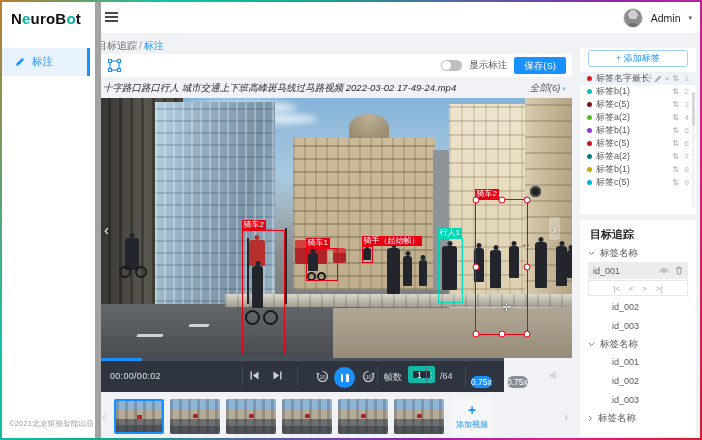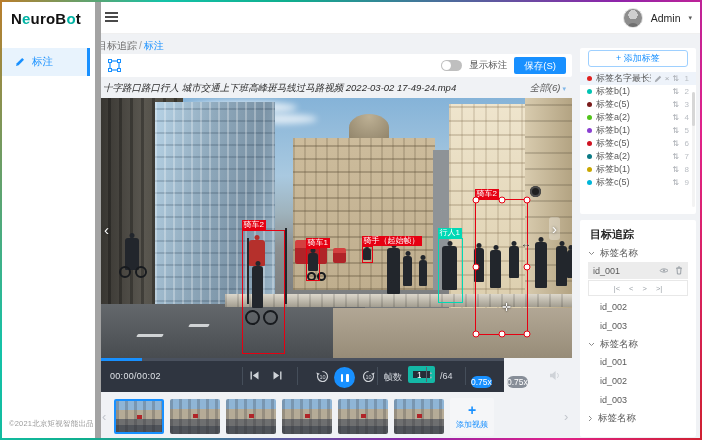--- a/index.html
+++ b/index.html
@@ -153,21 +153,21 @@
   .sbar .sthumb{position:absolute;top:0;width:3px;height:34px;background:#d7d7d7;border-radius:2px;}
   .group-h{display:flex;align-items:center;height:17px;padding:0 8px;font-size:9.5px;color:#595959;cursor:pointer;}
   .group-h svg{margin-right:5px;flex:none;}
   .res-sel{margin:0 8px;height:17px;background:#ececec;display:flex;align-items:center;
     padding:0 5px;font-size:9px;color:#595959;cursor:pointer;}
   .res-sel .sp{flex:1;}
   .res-sel svg{margin-left:6px;cursor:pointer;}
   .pager{margin:1px 8px 2px;height:14px;border:1px solid #e8e8e8;display:flex;align-items:center;
     justify-content:center;gap:9px;color:#9aa0a6;font-size:7.5px;}
   .pager span{cursor:pointer;}
-  .res-item{height:19px;line-height:19px;padding-left:20px;font-size:9px;color:#595959;cursor:pointer;}
+  .res-item{height:19px;line-height:19px;padding-left:32px;font-size:9px;color:#595959;cursor:pointer;}
 </style>
 </head>
 <body>
 
 <div class="frame">
 <div class="page">
 
   <aside class="sidebar">
     <div class="logo">
       <span style="color: rgb(17, 17, 17);">N</span><span style="color: rgb(0, 179, 164);">e</span><span style="color: rgb(17, 17, 17);">uroB</span><span style="color: rgb(0, 179, 164);">o</span><span style="color: rgb(17, 17, 17);">t</span>
@@ -259,21 +259,21 @@
       <span class="fig" style="left:393px;top:152px;width:11px;height:38px"></span>
       <span class="fig" style="left:412px;top:148px;width:10px;height:32px"></span>
       <span class="fig" style="left:438px;top:144px;width:12px;height:46px"></span>
       <span class="fig" style="left:459px;top:148px;width:11px;height:40px"></span>
       <span class="fig" style="left:470px;top:152px;width:8px;height:28px"></span>
     </div>
 
     <div class="ann" style="left:145px;top:132px;width:43px;height:124px">
       <span class="tag">骑车2</span>
     </div>
-    <div class="ann" style="left:209px;top:150px;width:14px;height:33px">
+    <div class="ann" style="left:209px;top:150px;width:32px;height:33px">
       <span class="tag">骑车1</span>
     </div>
     <div class="ann" style="left:265px;top:148px;width:11px;height:17px">
       <span class="tag">骑手（起始帧）</span>
     </div>
     <div class="ann teal" style="left:341px;top:140px;width:25px;height:65px">
       <span class="tag">行人1</span>
     </div>
     <div class="ann" style="left:378px;top:101px;width:53px;height:136px">
       <span class="tag">骑车2</span>

